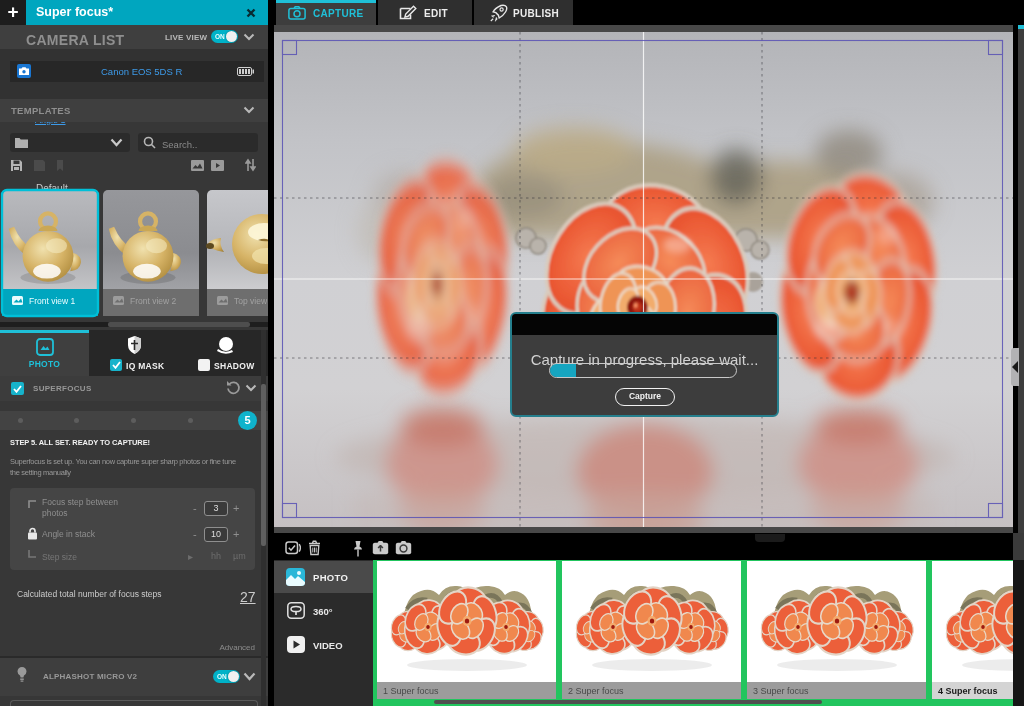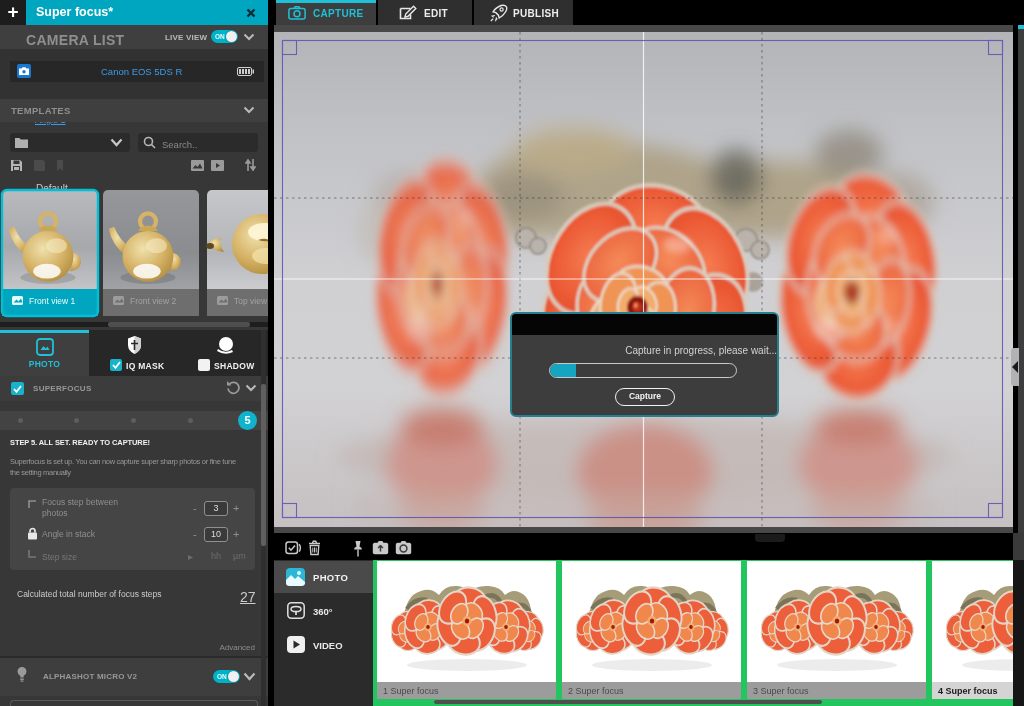--- a/index.html
+++ b/index.html
@@ -427,21 +427,21 @@
 <div class="abs" style="left:1014px;top:561px;width:10px;height:145px;background:#161616;"></div>
 <div class="abs" style="left:1022px;top:561px;width:2px;height:145px;background:#333333;"></div>
 <div class="abs" style="left:1018px;top:25px;width:6px;height:4px;background:#1fc0d8;"></div>
 <div class="abs" style="left:1011px;top:348px;width:8px;height:38px;background:#b2b2b4;border-radius:3px 0 0 3px;"></div>
 <svg class="abs" style="left:1011px;top:360px;" width="8" height="14" viewBox="0 0 8 14">
       <path d="M7 1 L1 7 L7 13 z" fill="#1a1a1a"></path>
     </svg>
 
 <div class="abs" style="left:510px;top:312px;width:269px;height:105px;background:#3d3d3d;border:2px solid #257f8d;border-radius:6px;overflow:hidden;">
   <div class="abs" style="left:0;top:0;width:100%;height:21px;background:#050505;"></div>
-  <div class="abs" style="left:0;top:31px;width:100%;text-align:right;color:#d2d2d2;font-size:10px;">Capture in progress, please wait...</div>
+  <div class="abs" style="left:0;top:37px;width:100%;text-align:center;color:#d2d2d2;font-size:15px;">Capture in progress, please wait...</div>
   <div class="abs" style="left:37px;top:49px;width:188px;height:15px;border:1px solid #c9c9c9;border-radius:8px;overflow:hidden;">
     <div class="abs" style="left:0;top:0;width:26px;height:15px;background:#16a5c0;"></div>
   </div>
   <div class="abs" style="left:103px;top:74px;width:60px;height:18px;border:1.5px solid #f2f2f2;border-radius:10px;color:#f2f2f2;font-size:8.5px;font-weight:bold;text-align:center;line-height:15px;">Capture</div>
 </div>
 
 <svg class="abs" style="left:285px;top:541px;" width="16" height="15" viewBox="0 0 16 15">
       <rect x="1" y="1" width="11.5" height="11.5" rx="2.5" fill="none" stroke="#c9c9c9" stroke-width="1.5"></rect>
       <path d="M3.8 6.8 l2.2 2.4 L10 4.4" stroke="#c9c9c9" stroke-width="1.5" fill="none"></path>
       <path d="M14.2 3 a7 7 0 0 1 0 7.5" stroke="#c9c9c9" stroke-width="1.4" fill="none"></path>

